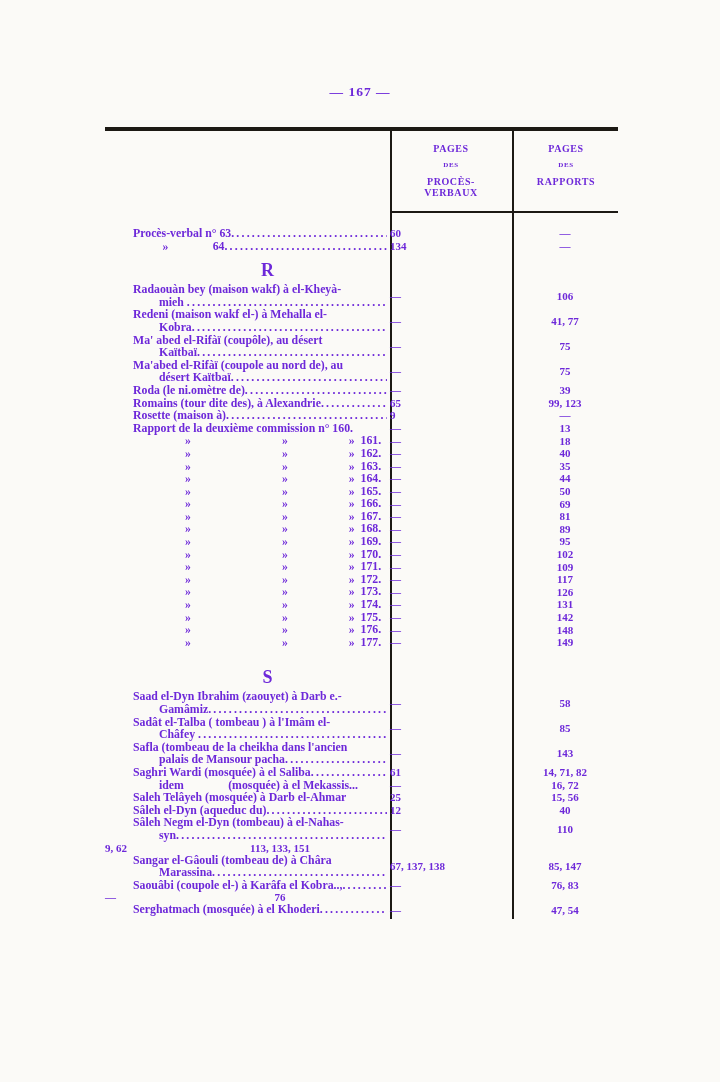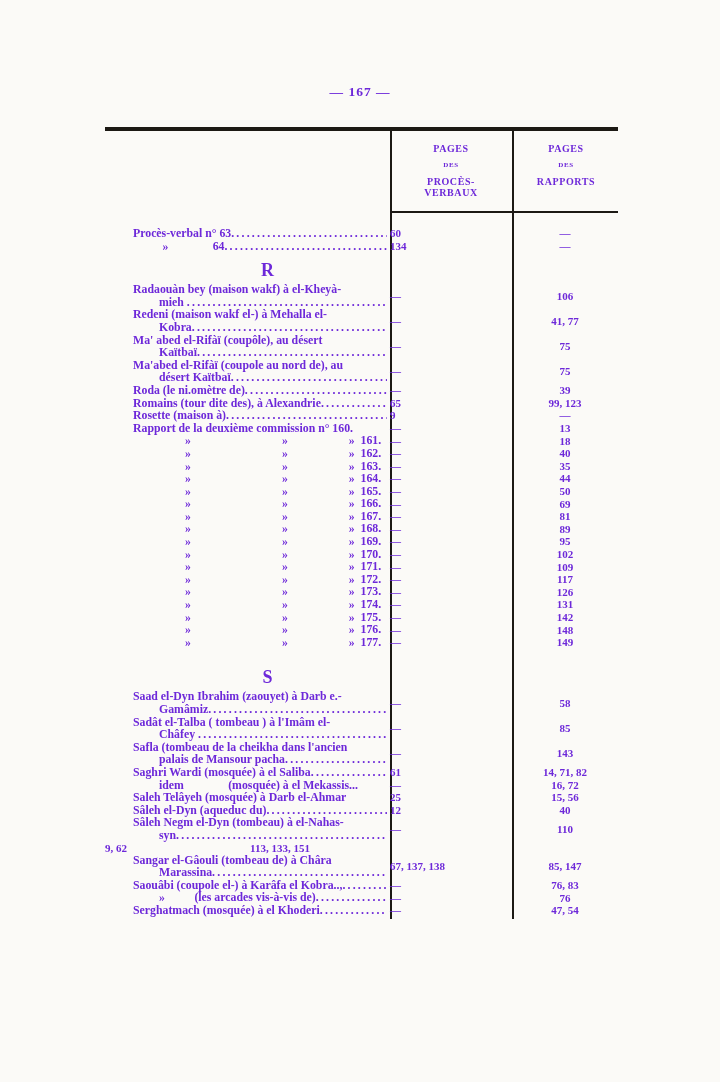--- a/index.html
+++ b/index.html
@@ -509,26 +509,20 @@
           <div class="tcol">
             <div class="line">
               <span class="t">Saouâbi (coupole el-) à Karâfa el Kobra..,</span>
               <span class="dots"></span>
             </div>
           </div>
           <div class="pv">—</div>
           <div class="rap">76, 83</div>
         </div>
         <div class="row">
-          <div class="tcol">
-            <div class="line ind">
-              <span class="t">»          (les arcades vis-à-vis de)</span>
-              <span class="dots"></span>
-            </div>
-          </div>
           <div class="pv">—</div>
           <div class="rap">76</div>
         </div>
         <div class="row">
           <div class="tcol">
             <div class="line">
               <span class="t">Serghatmach (mosquée) à el Khoderi</span>
               <span class="dots"></span>
             </div>
           </div>

